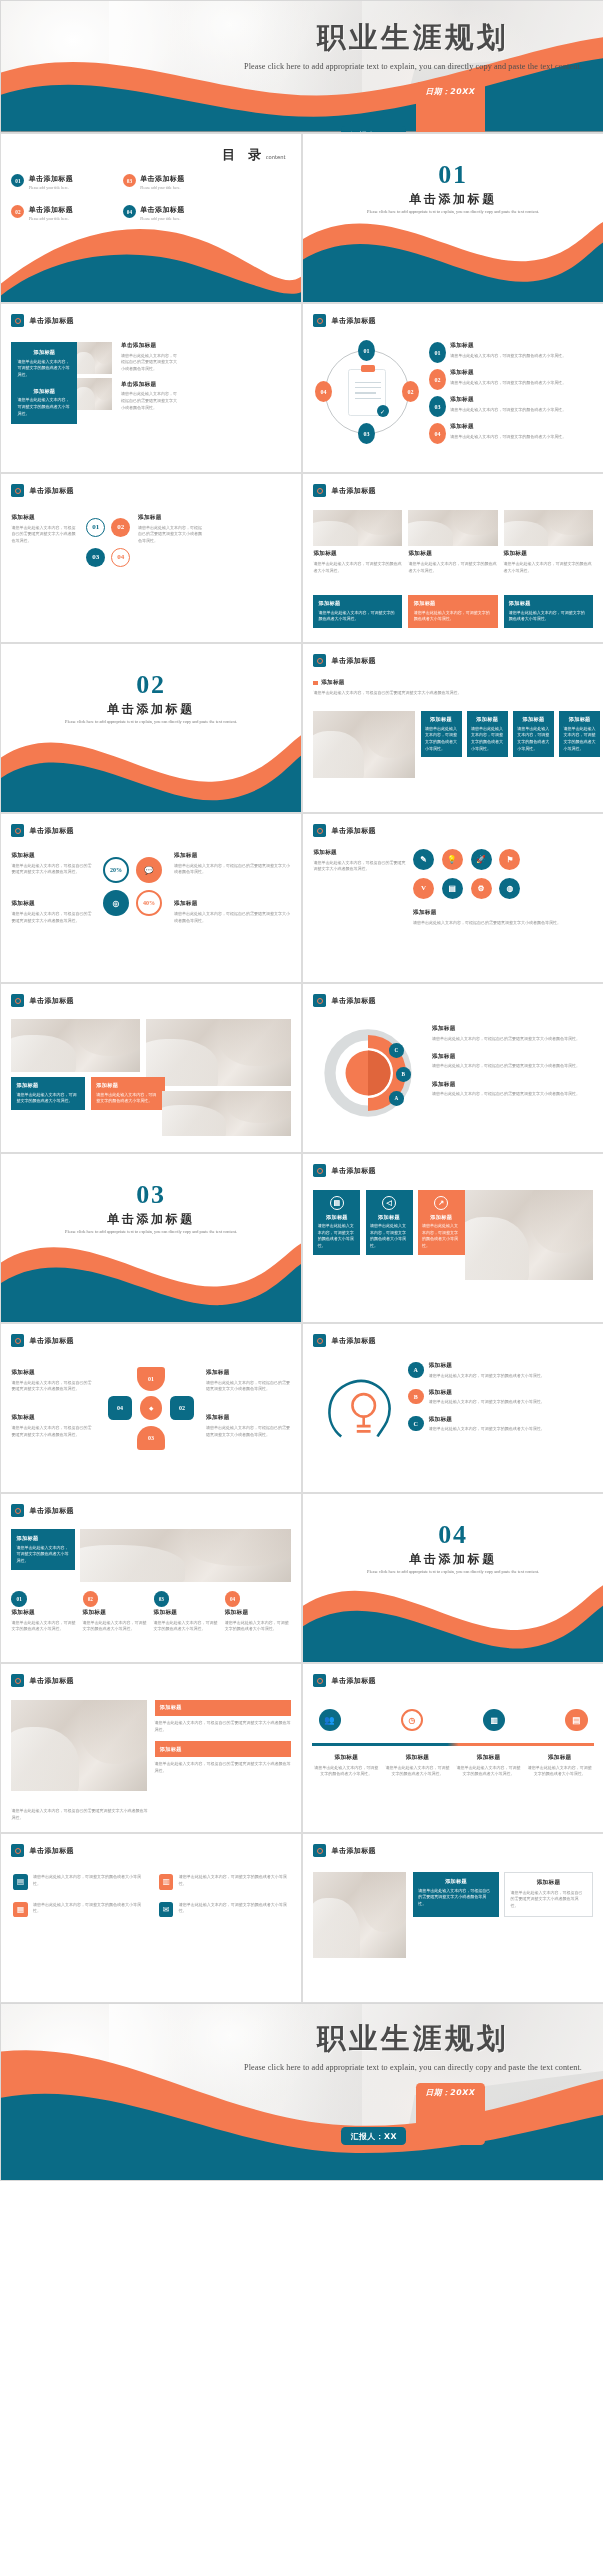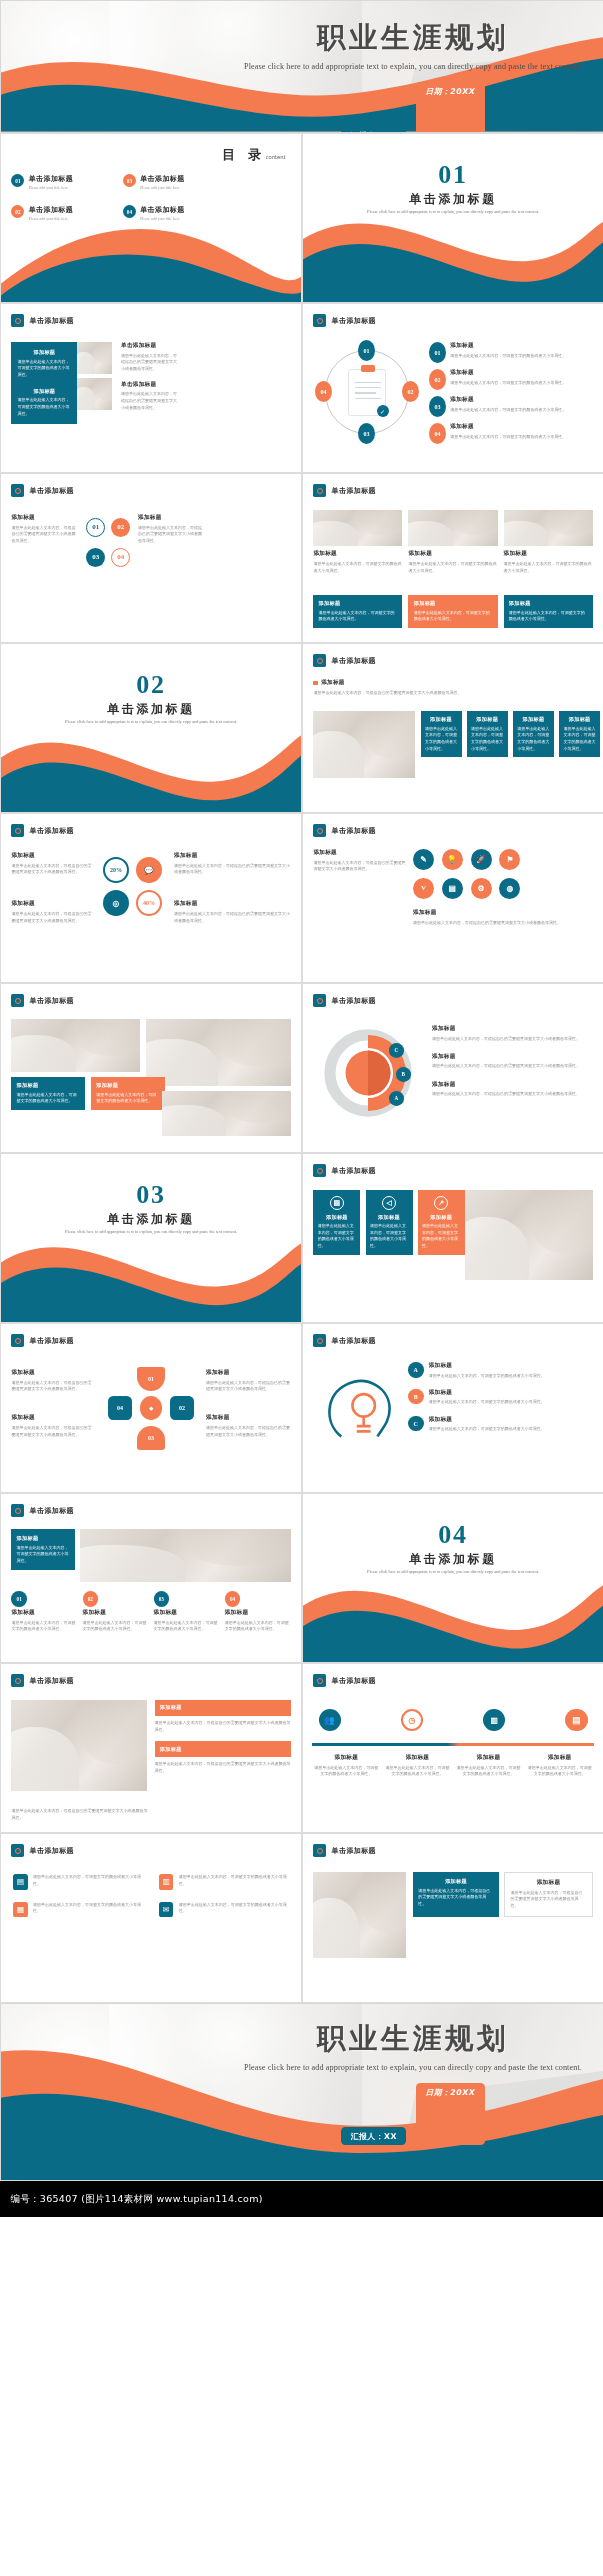--- a/index.html
+++ b/index.html
@@ -841,18 +841,15 @@
     <div class="hero-text" style="top:19px">
       <div class="hero-title cjk">职业生涯规划</div>
       <div class="hero-sub">Please click here to add appropriate text to explain, you can directly copy and paste the text content.</div>
       <div class="hero-badges">
         <div class="badge teal cjk">汇报人：XX</div>
         <div class="badge orange cjk">日期：20XX</div>
       </div>
     </div>
   </div>
 
-  <div class="foot">
-    <span class="cjk">编号：365407 (图片114素材网 www.tupian114.com)</span>
-  </div>
 
 </div>
 
 
 </body></html>

